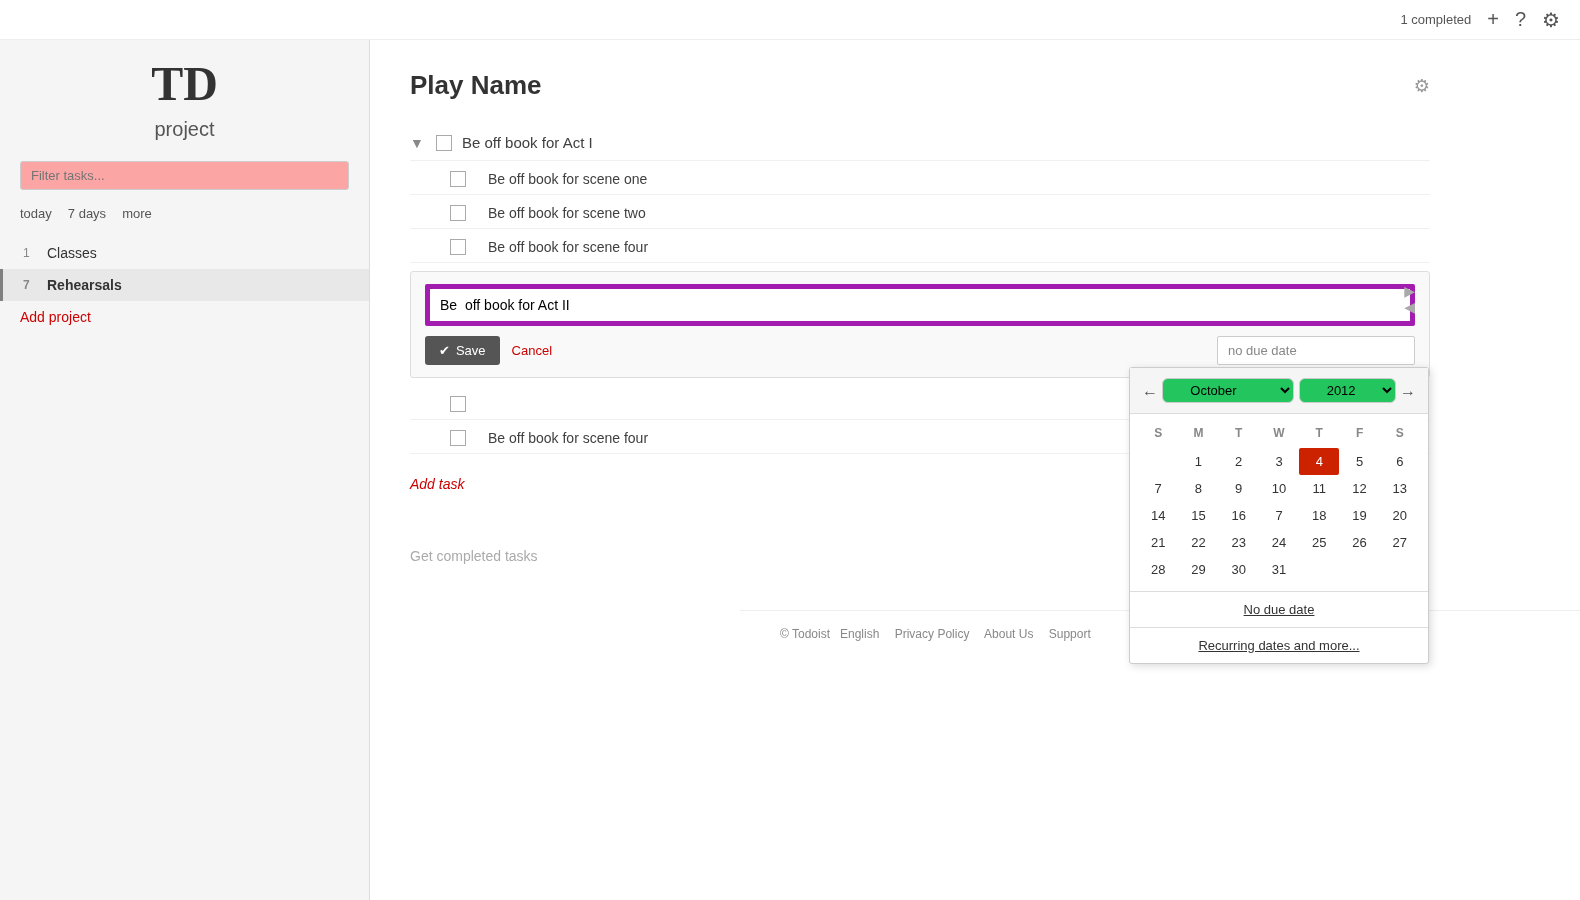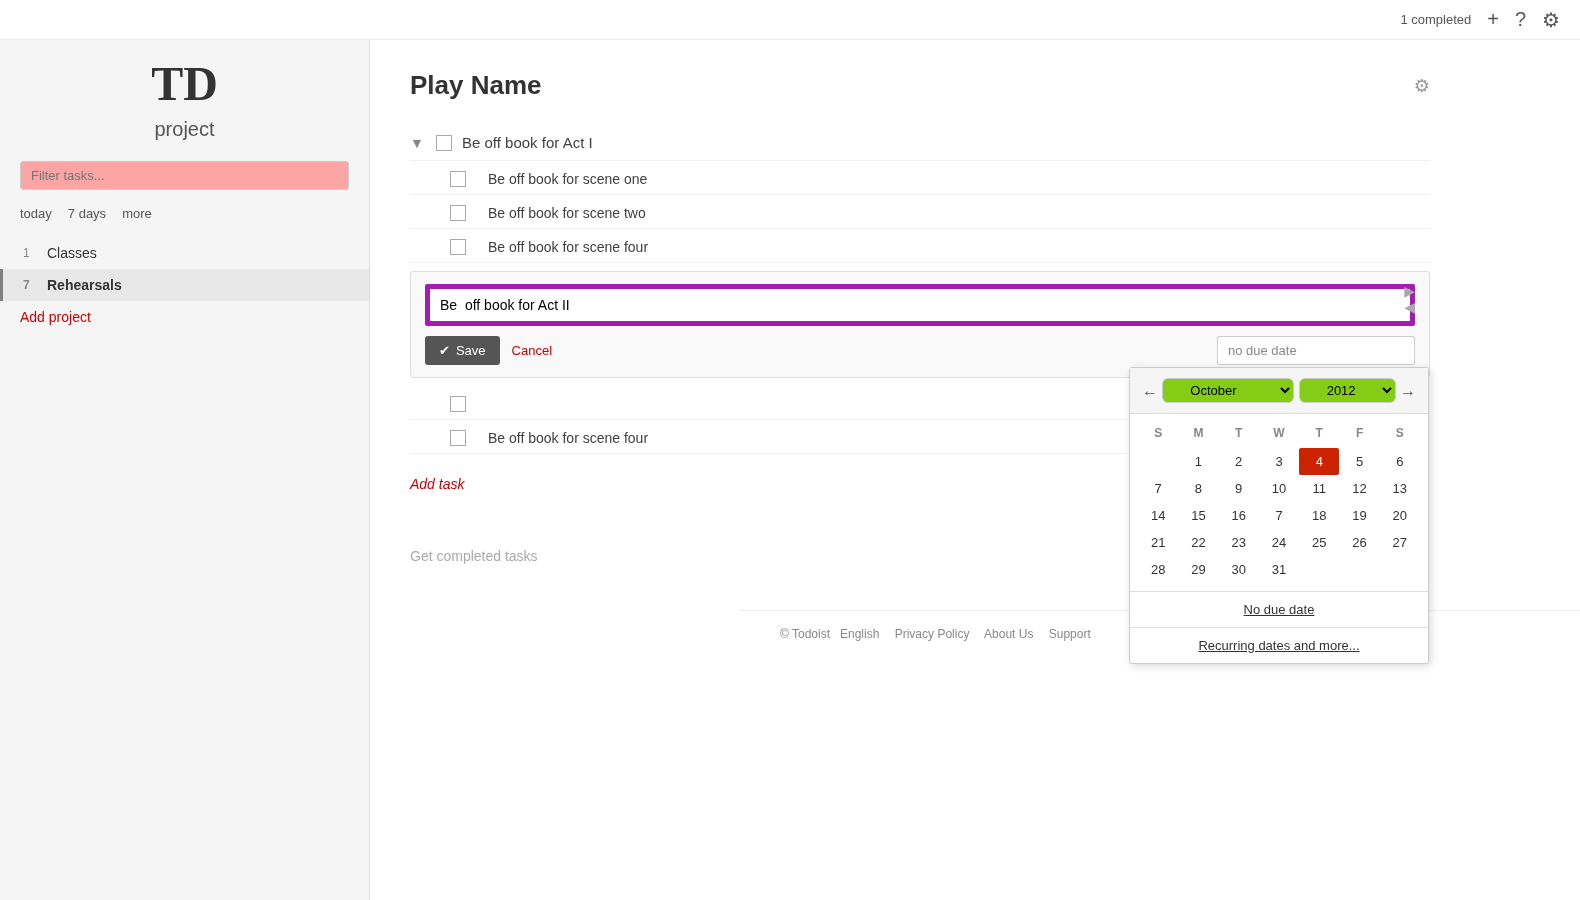--- a/index.html
+++ b/index.html
@@ -170,21 +170,21 @@
       padding: 10px 12px;
       background: #f5f5f5;
       border-bottom: 1px solid #ddd;
     }
     .cal-nav { cursor: pointer; color: #555; font-size: 16px; }
     .cal-month-select, .cal-year-select {
       border: 1px solid #ccc;
       border-radius: 6px;
       padding: 3px 23px;
       font-size: 13px;
-      background: #84cc16;
+      background: #22c55e;
       cursor: pointer;
     }
     .cal-grid { padding: 8px; }
     .cal-dow-row {
       display: grid; grid-template-columns: repeat(7, 1fr);
       text-align: center; margin-bottom: 4px;
     }
     .cal-dow { font-size: 12px; color: #888; font-weight: bold; padding: 4px 0; }
     .cal-days-grid {
       display: grid; grid-template-columns: repeat(7, 1fr);

